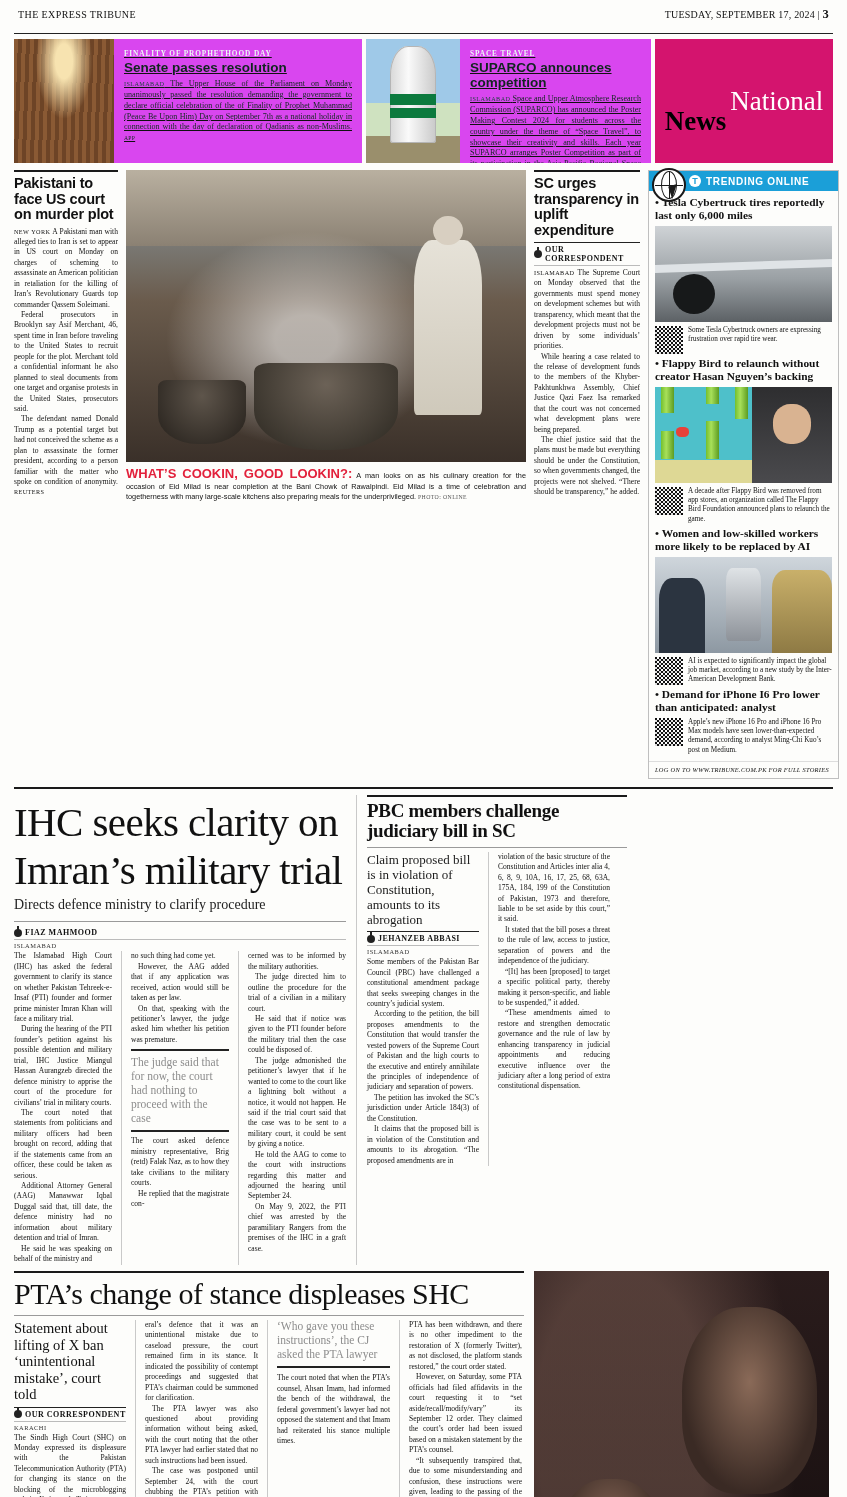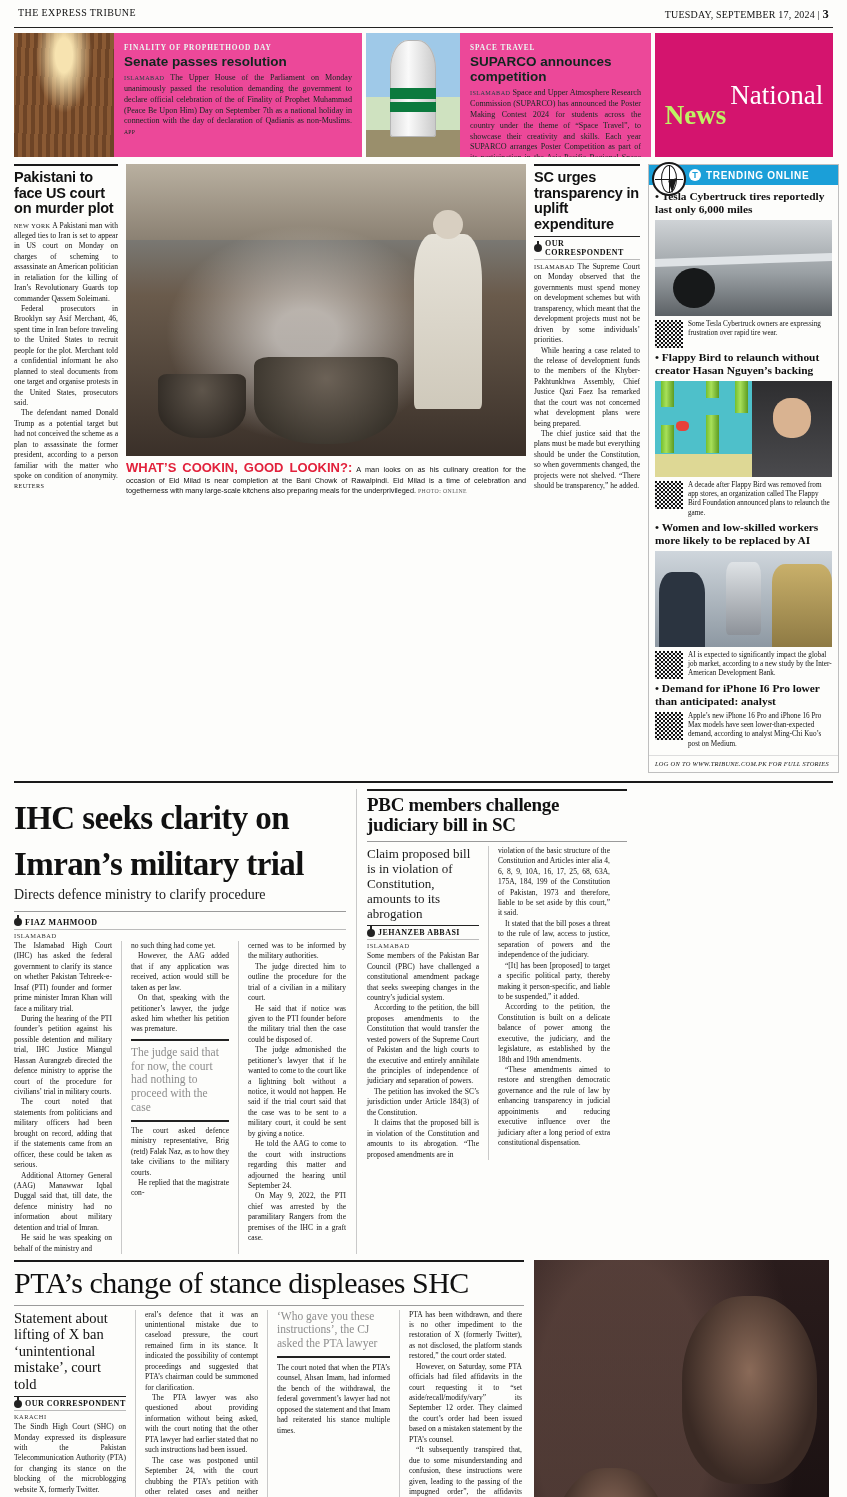--- a/index.html
+++ b/index.html
@@ -8,49 +8,49 @@
     background: #fdfdfb;
     font-family: "Liberation Serif", serif;
     color: #111;
     overflow: hidden;
     position: relative;
   }
   .page { width:847px; height:1497px; position:relative; padding: 0 14px; }
 
   
   .masthead {
-    display:flex; justify-content:space-between; align-items:flex-start;
-    padding: 7px 4px 5px 4px;
+    display:flex; justify-content:space-between; align-items:center;
+    padding: 7px 4px 11px 4px;
     border-bottom: 1.2px solid #222;
     font-family:"Liberation Serif", serif;
   }
   .masthead-left { font-size: 10px; letter-spacing: .4px; font-variant: small-caps; text-transform: uppercase; font-weight:400;}
   .masthead-right { font-size: 10px; letter-spacing:.2px; text-transform:uppercase;}
   .masthead-right b { font-size:12.5px; }
 
   
   .topstrip { display:flex; gap:4px; margin-top:5px; height:124px; }
   .brief {
-    background:#ec4899; display:flex; overflow:hidden;
+    background:#d946ef; display:flex; overflow:hidden;text-decoration:underline;
   }
   .brief.one { width:348px; }
   .brief.two { width:285px; }
   .brief-img { width:100px; flex:none; overflow:hidden; position:relative; }
   .brief.two .brief-img { width:94px; }
   .brief-txt { padding:10px 10px 6px 10px; flex:1; min-width:0;}
   .kicker { font-size:7.3px; letter-spacing:.9px; color:#eafaf3; text-transform:uppercase; font-weight:700; margin-bottom:2px; }
   .brief-head { font-family:"Liberation Sans", sans-serif; font-weight:700; font-size:13.5px; color:#10261f; line-height:1.12; margin-bottom:4px;}
   .brief-body { font-size:8.1px; line-height:1.34; color:#11291f; text-align:justify;}
   .dateline { font-size:6.2px; letter-spacing:.4px; text-transform:uppercase; color:#244; }
   .credit { font-size:5.6px; letter-spacing:.3px; text-transform:uppercase; }
   .newsbadge {
     flex:1; background:#d4146e; display:flex; align-items:center; justify-content:center;
   }
   .newsbadge span { font-family:"Liberation Serif", serif; font-size:27px; line-height:1;}
-  .nb-dark { color:#bef264; font-weight:700;margin-top:40px; }
+  .nb-dark { color:#000000; font-weight:700;margin-top:40px; }
   .nb-light { color:#ffffff; font-weight:400; }
 
   
   .ph { position:absolute; inset:0; }
   .parl {
     background:
       radial-gradient(ellipse at 50% 18%, #f7e3b0 0 12%, rgba(0,0,0,0) 40%),
       repeating-linear-gradient(92deg, #8a5a34 0 4px, #6d4426 4px 8px),
       linear-gradient(#b98a4e,#5c3a20);
   }
@@ -136,21 +136,21 @@
 
   
   .rule-thick { border-top:2.2px solid #1a1a1a; margin:8px 0 0;}
   .rule-thin { border-top:1px solid #9a9a9a;}
   .vline { border-left:1px solid #c9c9c9; }
 
   
   .mainsec { display:flex; gap:10px; margin-top:6px;}
   .ihc { width:332px; flex:none;}
   .pbc { width:260px; flex:none;}
-  .headline-xl { font-family:"Liberation Serif", serif; font-weight:700; font-size:33px; line-height:1.03; letter-spacing:-.6px; margin-top:12px;}
+  .headline-xl { font-family:"Liberation Serif", serif; font-weight:400; font-size:41px; line-height:1.03; letter-spacing:-.6px; margin-top:6px;}
   .subdeck { font-size:14px; margin-top:6px; color:#222; }
   .headline-md { font-family:"Liberation Serif", serif; font-weight:700; font-size:19px; line-height:1.05; letter-spacing:-.3px; }
   .standfirst { font-size:13px; line-height:1.16; color:#1a1a1a; }
   .pullquote { font-size:11.5px; line-height:1.2; color:#8d8d8d; border-top:2px solid #222; border-bottom:2px solid #222; padding:5px 0; margin:4px 0; break-inside:avoid;}
   .pullquote2 { font-size:11.5px; line-height:1.2; color:#8d8d8d; border-bottom:2px solid #222; padding:0 0 5px; margin:0 0 5px; break-inside:avoid;}
 
   
   .ptasec { margin-top:6px; display:flex; gap:10px;}
   .pta-main { width:510px; flex:none;}
   .ad { width:295px; flex:none; background:#0d0809; position:relative; overflow:hidden;}
@@ -392,21 +392,20 @@
             <p>The petition has invoked the SC’s jurisdiction under Article 184(3) of the Constitution.</p>
             <p>It claims that the proposed bill is in violation of the Constitution and amounts to its abrogation. “The proposed amendments are in</p>
           </div>
         </div>
         <div class="vline"></div>
         <div style="width:112px">
           <div class="bodytext">
             <p>violation of the basic structure of the Constitution and Articles inter alia 4, 6, 8, 9, 10A, 16, 17, 25, 68, 63A, 175A, 184, 199 of the Constitution of Pakistan, 1973 and therefore, liable to be set aside by this court,” it said.</p>
             <p>It stated that the bill poses a threat to the rule of law, access to justice, separation of powers and the independence of the judiciary.</p>
             <p>“[It] has been [proposed] to target a specific political party, thereby making it person-specific, and liable to be suspended,” it added.</p>
-            <p>According to the petition, the Constitution is built on a delicate balance of power among the executive, the judiciary, and the legislature, as established by the 18th and 19th amendments.</p>
             <p>“These amendments aimed to restore and strengthen democratic governance and the rule of law by enhancing transparency in judicial appointments and reducing executive influence over the judiciary after a long period of extra constitutional dispensation.</p>
           </div>
         </div>
       </div>
     </div>
   </div>
 
   <div class="ptasec">
     <div class="pta-main">
       <div class="rule-thick" style="margin-top:0"></div>

